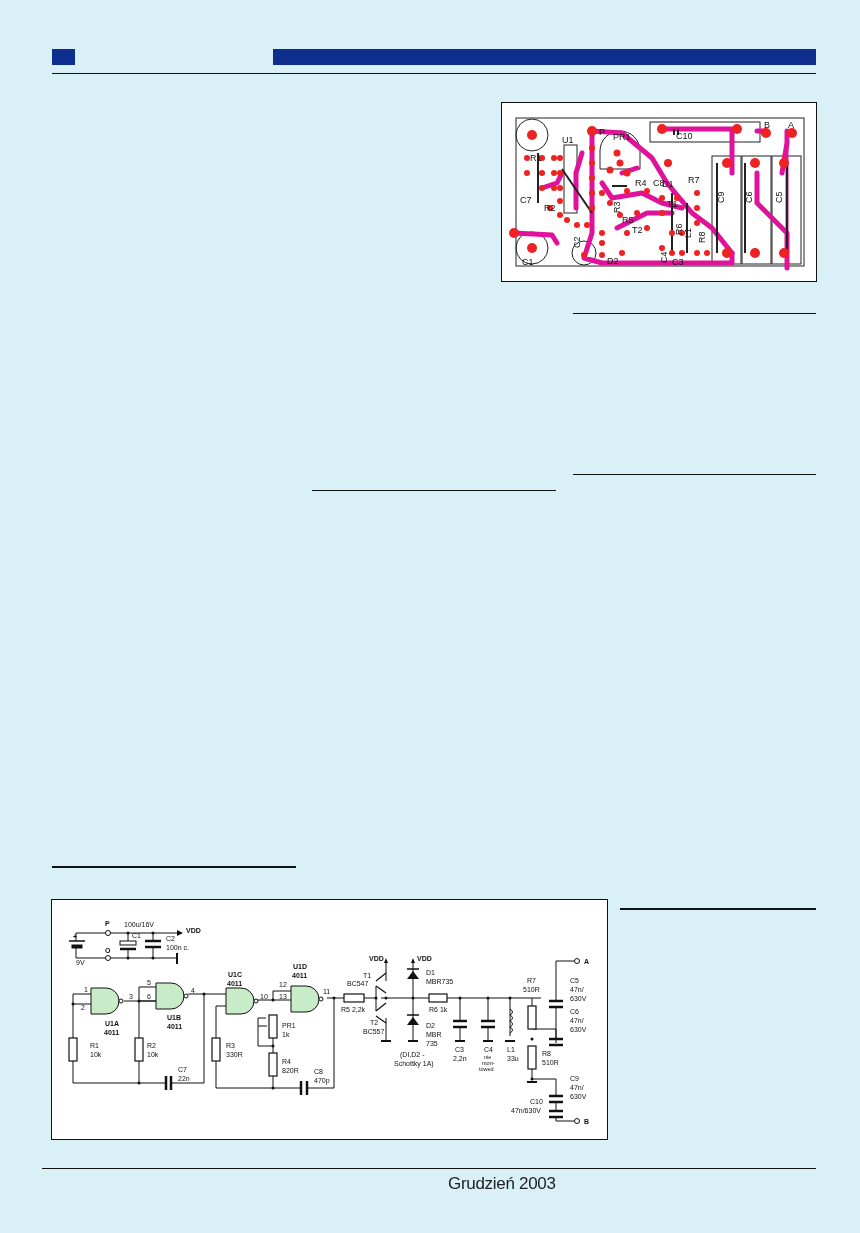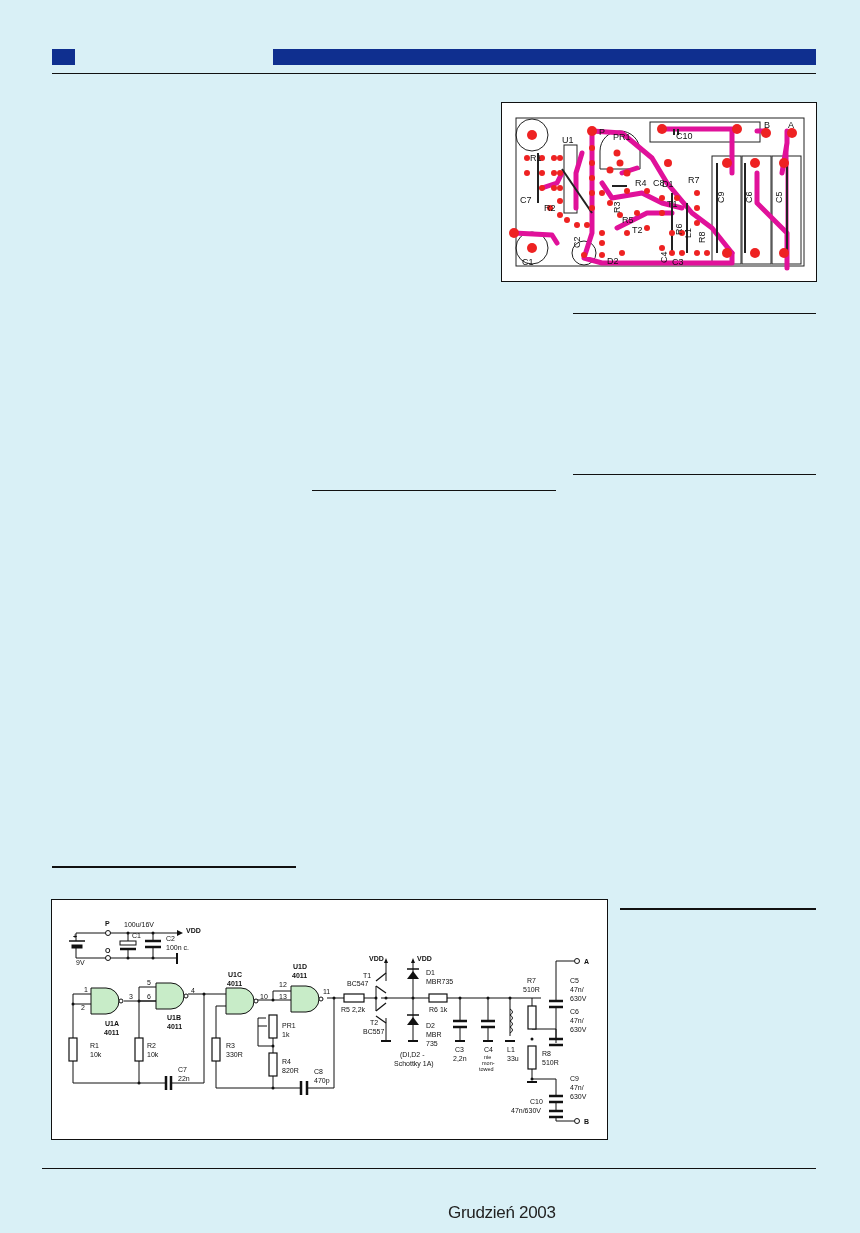--- a/index.html
+++ b/index.html
@@ -8,21 +8,21 @@
     background: #d9f0f6;
     font-family: "Liberation Sans", sans-serif;
   }
   .abs { position: absolute; }
   .hdr-block-left { left: 52px; top: 49px; width: 23px; height: 16px; background: #0f2f8f; }
   .hdr-block-right { left: 273px; top: 49px; width: 543px; height: 16px; background: #0f2f8f; }
   .rule { height: 0; border-top: 2px solid #111; }
   .rule-thin { height: 0; border-top: 1px solid #111; }
   .pcb-frame { left: 501px; top: 102px; width: 314px; height: 178px; background: #fff; border: 1px solid #111; }
   .sch-frame { left: 51px; top: 899px; width: 555px; height: 239px; background: #fff; border: 1px solid #111; }
-  .footer-text { left: 448px; top: 1174px; font-size: 17px; color: #222; font-family: "Liberation Sans", sans-serif; letter-spacing: -0.3px; margin-top: 29px; }
+  .footer-text { left: 448px; top: 1174px; font-size: 17px; color: #222; font-family: "Liberation Sans", sans-serif; letter-spacing: -0.3px; }
   svg text { font-family: "Liberation Sans", sans-serif; }
 </style>
 </head>
 <body>
 
 <div class="abs hdr-block-left"></div>
 <div class="abs hdr-block-right"></div>
 <div class="abs rule" style="left:52px;top:73px;width:764px;border-top-width:1px;"></div>
 
 <div class="abs pcb-frame">

